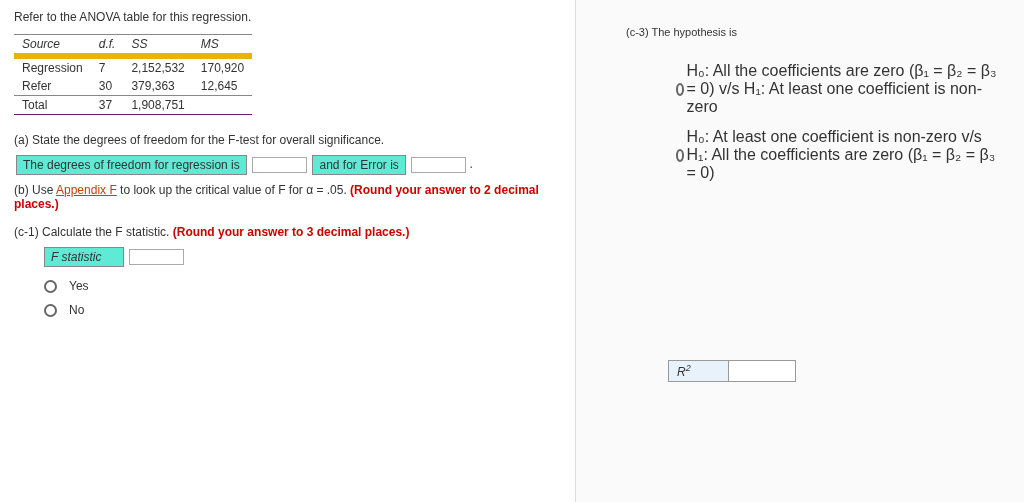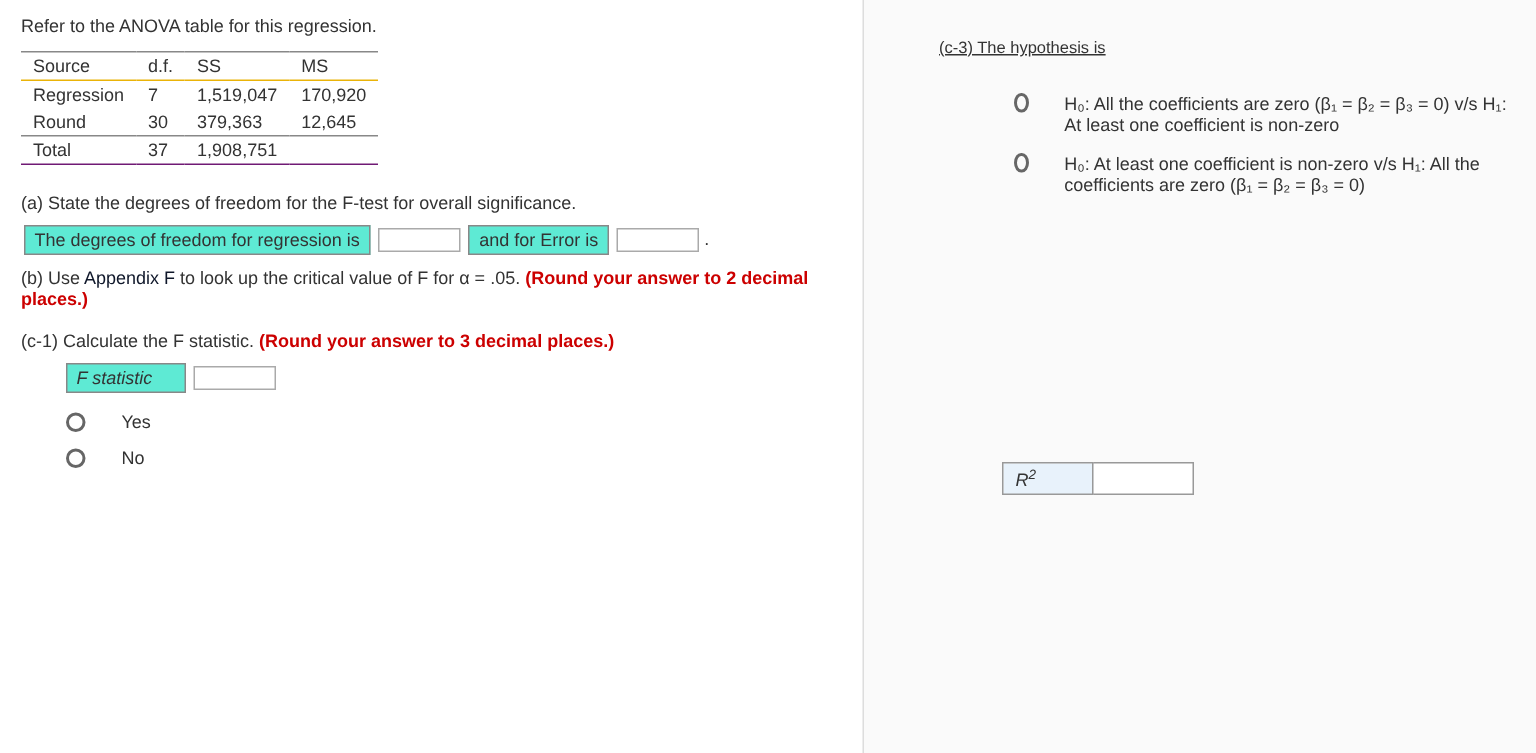--- a/index.html
+++ b/index.html
@@ -28,21 +28,22 @@
     border-collapse: collapse;
     margin-bottom: 18px;
   }
   .anova th, .anova td {
     padding: 2px 8px;
     text-align: left;
     font-size: 12px;
   }
   .anova thead th {
     border-top: 1px solid #888;
-    border-bottom: 1px solid #eab308;
+    border-bottom: 6px solid #eab308;
+    font-style: italic;
     font-weight: normal;
   }
   .anova tbody tr:last-child td { border-top: 1px solid #888; border-bottom: 1px solid #701a75; }
   .num { text-align: right; padding-right: 18px; }
   .indent { padding-left: 16px; }
   .q { margin-bottom: 6px; }
   .inline-box {
     display: inline-block;
     border: 1px solid #888;
     background: #5eead4;
@@ -53,30 +54,30 @@
   }
   .blank-input {
     display: inline-block;
     border: 1px solid #aaa;
     background: #fff;
     height: 16px;
     width: 55px;
     vertical-align: middle;
   }
   .sect { margin-top: 14px; margin-bottom: 6px; }
-  .link { color: #0f172a; }
+  .link { color: #c2410c; text-decoration: underline; }
   .red { font-weight: bold; color: #cc0000; }
-  .radio-row { margin: 10px 0 10px 30px; display: flex; align-items: center; gap: 24px; }
+  .radio-row { margin: 10px 0 10px 30px; display: flex; align-items: center; gap: 12px; }
   .radio {
     width: 13px; height: 13px; border: 2px solid #666; border-radius: 50%;
     display: inline-block;
   }
   .right .q { margin-bottom: 24px; }
-  .hyp-opt { display: flex; align-items: flex-start; gap: 24px; margin: 12px 0 12px 50px; font-size: 12px; }
-  .small { font-size: 11px; text-decoration: underline; }
+  .hyp-opt { display: flex; align-items: center; gap: 2px; margin: 12px 0 12px 50px; font-size: 16px; }
+  .small { font-size: 11px; }
   .rsq-tbl { border-collapse: collapse; margin-left: 42px; margin-top: 6px; }
   .rsq-tbl td { border: 1px solid #999; padding: 2px 8px; background: #e8f2fb; min-width: 60px; margin-left: 20px; }
   .rsq-tbl td.val { background: #fff; }
   .sup { font-size: 0.75em; vertical-align: super; }
   .sub { font-size: 0.75em; vertical-align: sub; }
   .ital { font-style: italic; }
 </style>
 </head>
 <body>
 
@@ -89,25 +90,25 @@
         <th>Source</th>
         <th class="num">d.f.</th>
         <th class="num">SS</th>
         <th class="num">MS</th>
       </tr>
     </thead>
     <tbody>
       <tr>
         <td>Regression</td>
         <td class="num">7</td>
-        <td class="num">1,519,047</td>
+        <td class="num">2,152,532</td>
         <td class="num">170,920</td>
       </tr>
       <tr>
-        <td>Round</td>
+        <td>Refer</td>
         <td class="num">30</td>
         <td class="num">379,363</td>
         <td class="num">12,645</td>
       </tr>
       <tr>
         <td class="indent">Total</td>
         <td class="num">37</td>
         <td class="num">1,908,751</td>
         <td class="num"></td>
       </tr>

